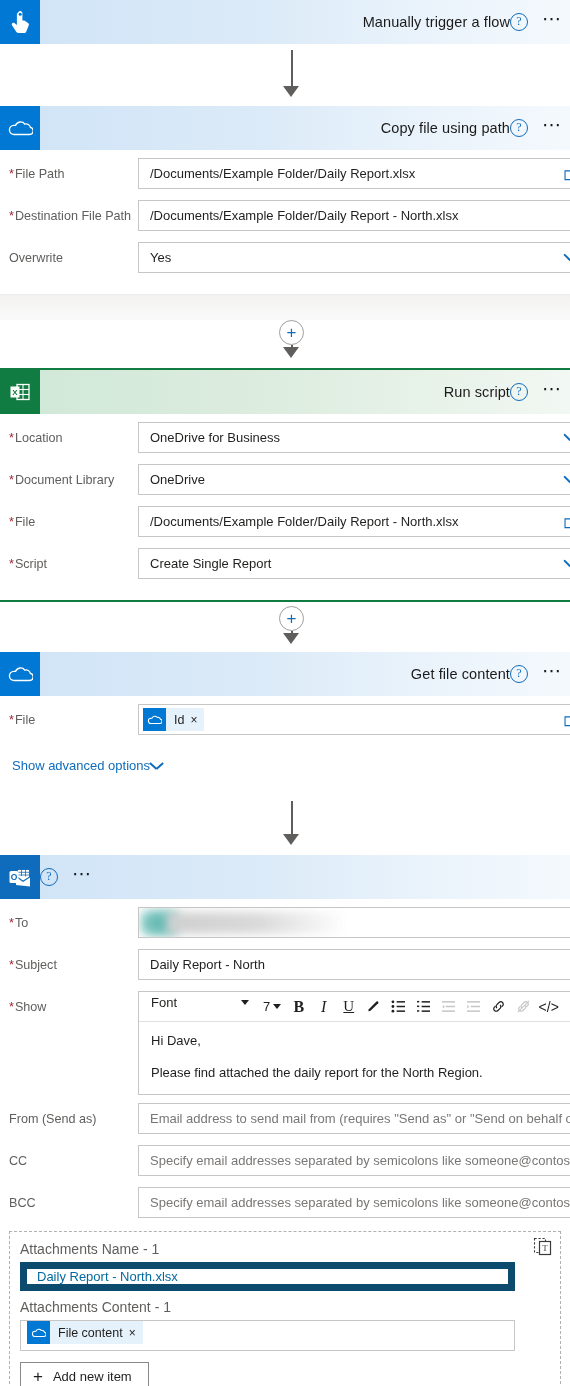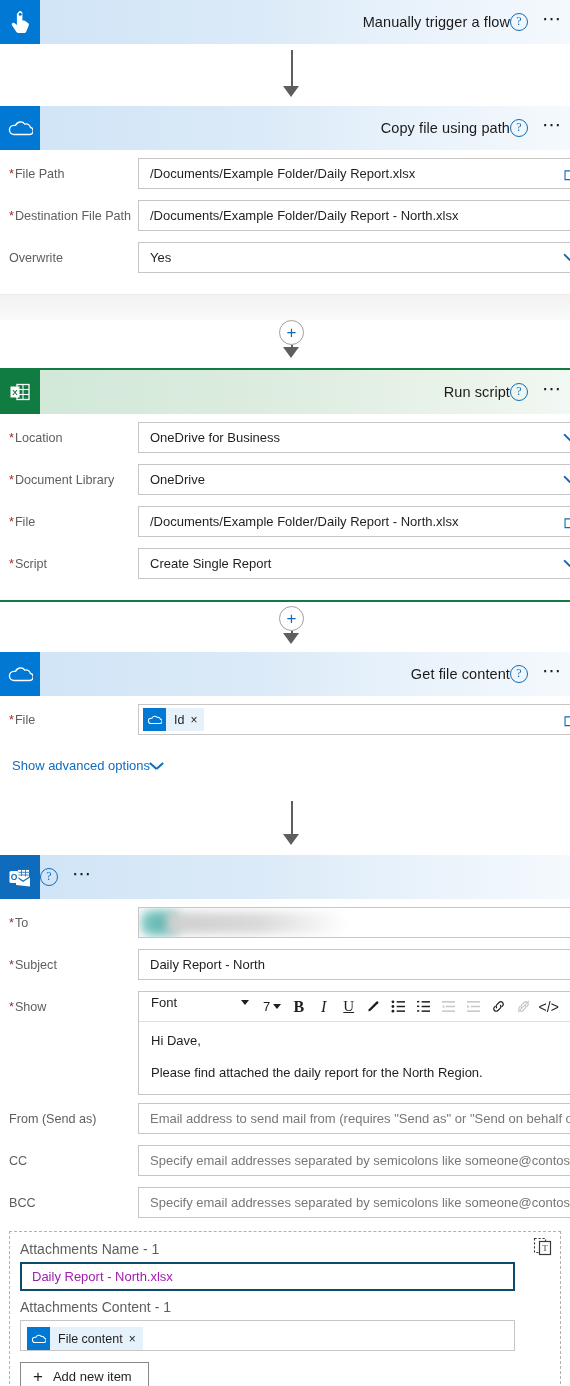--- a/index.html
+++ b/index.html
@@ -267,33 +267,33 @@
     padding: 10px 10px 12px 10px;
     position: relative;
   }
   .attach-label {
     font-size: 14px;
     color: #605e5c;
     margin-bottom: 5px;
     line-height: 15px;
   }
   .attach-input {
-    border: 2px solid #0c4a6e;
+    border: 7px solid #0c4a6e;
     height: 29px;
     display:flex; align-items:center;
     padding: 0 10px;
     font-size: 13px;
-    color: #a21caf;
+    color: #0369a1;
     background:#fff;
     width: 495px;
   }
   .attach-token-field {
     border: 1px solid #c8c6c4;
     height: 31px;
-    display:flex; align-items:flex-end;
+    display:flex; align-items:flex-start;
     padding: 0 6px;
     background:#fff;
     width: 495px;
   }
   .add-item-btn {
     margin-top: 11px;
     display: inline-flex;
     align-items: center;
     gap: 10px;
     height: 29px;

